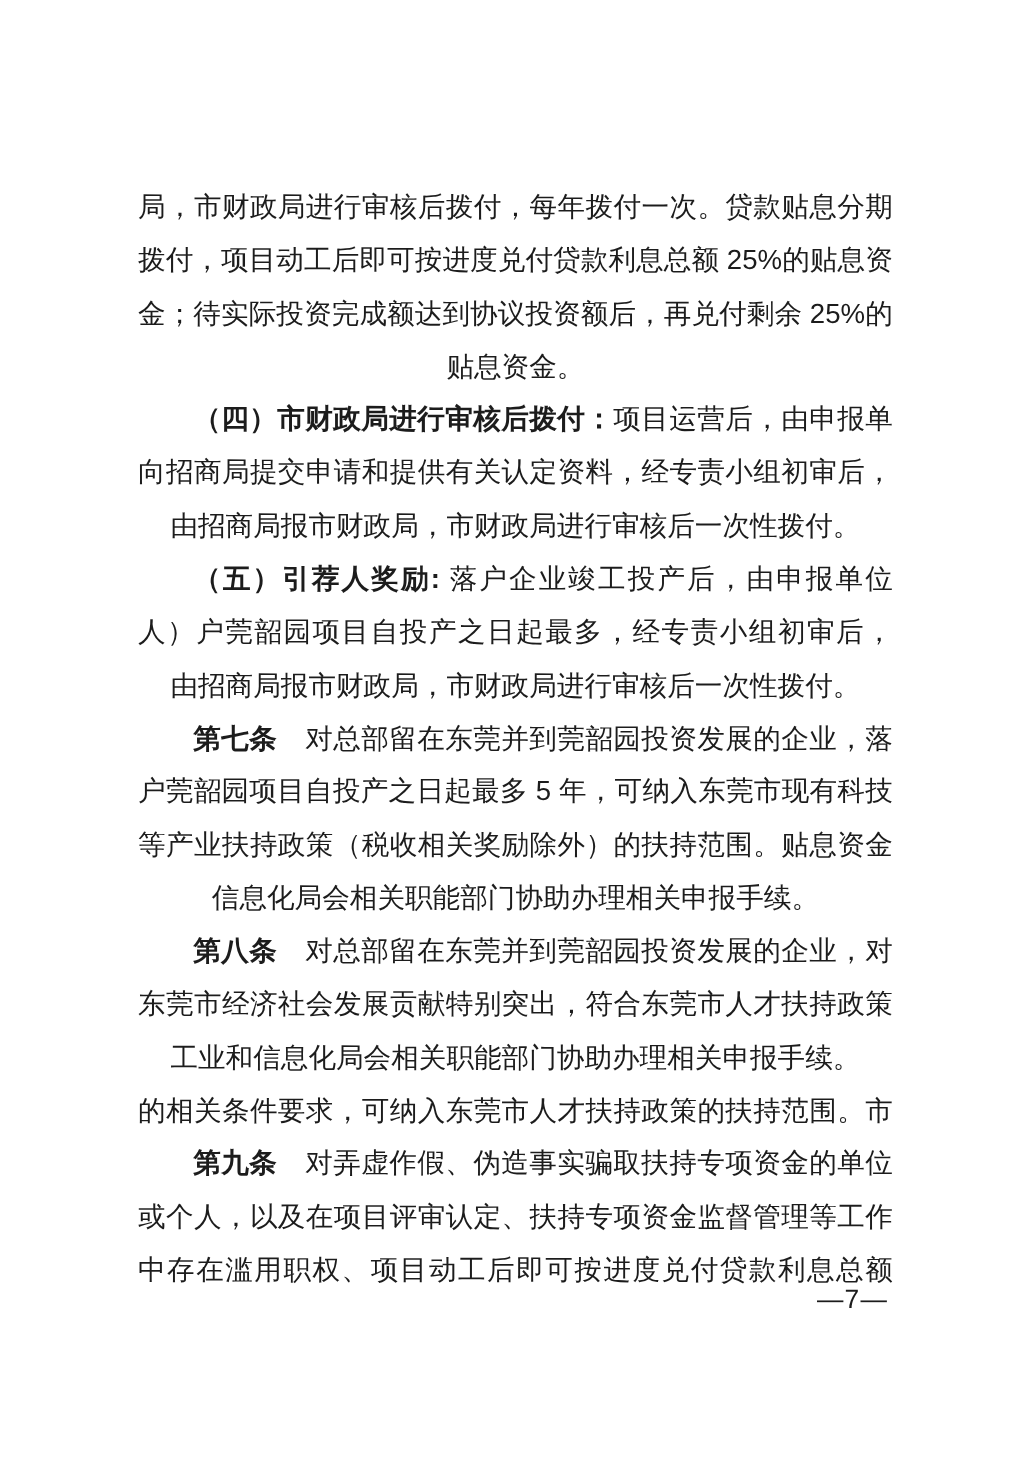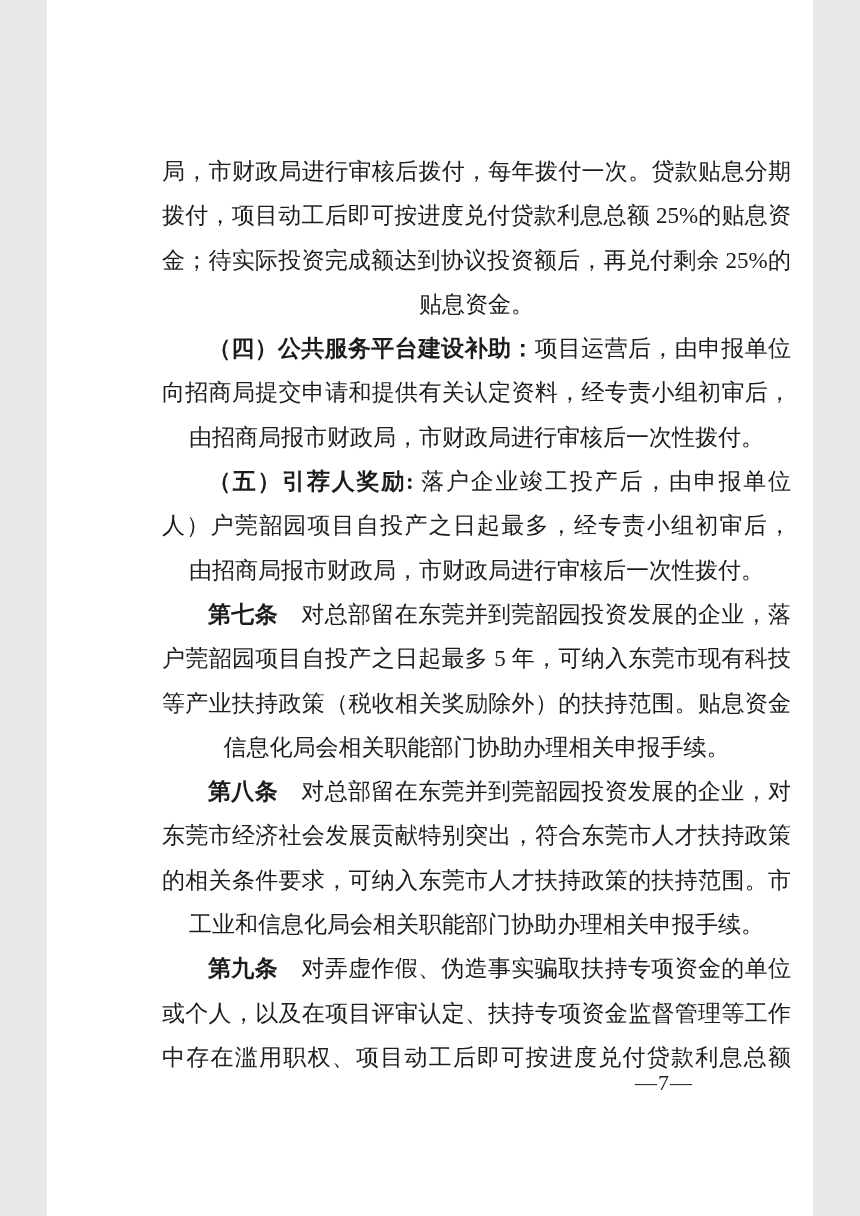--- a/index.html
+++ b/index.html
@@ -2,26 +2,26 @@
 <html><head>
 <meta charset="utf-8">
 <style>
   html, body {
     margin: 0;
     padding: 0;
     background: #e8e8e8;
   }
   .page {
     position: relative;
-    width: 766px;
+    width: 860px;
     height: 1216px;
     margin: 0 auto;
     background: #ffffff;
     color: #1c1c1c;
-    font-family: Liberation Serif, serif;
+    font-family: Liberation Sans, sans-serif;
     overflow: hidden;
   }
   .doc-body {
     position: absolute;
     left: 115px;
     top: 150px;
     width: 629px;
   }
   .para { margin: 0; padding: 0; }
   .line {
@@ -57,40 +57,40 @@
 
 <div class="page">
   <div class="doc-body">
       <div class="para">
         <div class="line fill"><span class="seg">局，市财政局进行审核后拨付，每年拨付一次。贷款贴息分期</span></div>
         <div class="line fill"><span class="seg">拨付，项目动工后即可按进度兑付贷款利息总额 25%的贴息资</span></div>
         <div class="line fill"><span class="seg">金；待实际投资完成额达到协议投资额后，再兑付剩余 25%的</span></div>
         <div class="line"><span class="seg">贴息资金。</span></div>
       </div>
       <div class="para">
-        <div class="line fill indent"><span class="seg bold">（四）公共服务平台建设补助：</span><span class="seg">项目运营后，由申报单位</span></div>
+        <div class="line fill indent"><span class="seg bold">（四）市财政局进行审核后拨付：</span><span class="seg">项目运营后，由申报单位</span></div>
         <div class="line fill"><span class="seg">向招商局提交申请和提供有关认定资料，经专责小组初审后，</span></div>
         <div class="line"><span class="seg">由招商局报市财政局，市财政局进行审核后一次性拨付。</span></div>
       </div>
       <div class="para">
         <div class="line fill indent"><span class="seg bold">（五）引荐人奖励:</span><span class="seg"> 落户企业竣工投产后，由申报单位（个</span></div>
         <div class="line fill"><span class="seg">人）户莞韶园项目自投产之日起最多，经专责小组初审后，</span></div>
         <div class="line"><span class="seg">由招商局报市财政局，市财政局进行审核后一次性拨付。</span></div>
       </div>
       <div class="para">
         <div class="line fill indent"><span class="seg bold">第七条</span><span class="seg">　对总部留在东莞并到莞韶园投资发展的企业，落</span></div>
         <div class="line fill"><span class="seg">户莞韶园项目自投产之日起最多 5 年，可纳入东莞市现有科技</span></div>
         <div class="line fill"><span class="seg">等产业扶持政策（税收相关奖励除外）的扶持范围。贴息资金</span></div>
         <div class="line"><span class="seg">信息化局会相关职能部门协助办理相关申报手续。</span></div>
       </div>
       <div class="para">
         <div class="line fill indent"><span class="seg bold">第八条</span><span class="seg">　对总部留在东莞并到莞韶园投资发展的企业，对</span></div>
         <div class="line fill"><span class="seg">东莞市经济社会发展贡献特别突出，符合东莞市人才扶持政策</span></div>
+        <div class="line"><span class="seg">工业和信息化局会相关职能部门协助办理相关申报手续。</span></div>
         <div class="line fill"><span class="seg">的相关条件要求，可纳入东莞市人才扶持政策的扶持范围。市</span></div>
-        <div class="line"><span class="seg">工业和信息化局会相关职能部门协助办理相关申报手续。</span></div>
       </div>
       <div class="para">
         <div class="line fill indent"><span class="seg bold">第九条</span><span class="seg">　对弄虚作假、伪造事实骗取扶持专项资金的单位</span></div>
         <div class="line fill"><span class="seg">或个人，以及在项目评审认定、扶持专项资金监督管理等工作</span></div>
         <div class="line fill"><span class="seg">中存在滥用职权、项目动工后即可按进度兑付贷款利息总额</span></div>
       </div>
     </div>
   <div class="page-number">—7—</div>
 </div>
 

